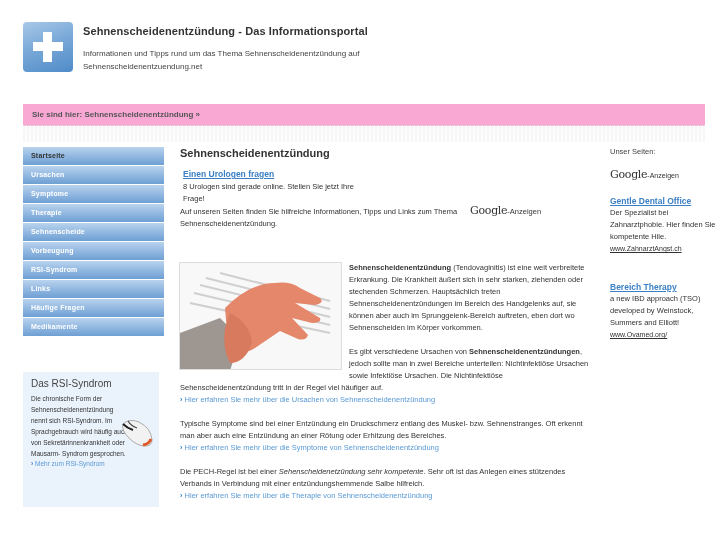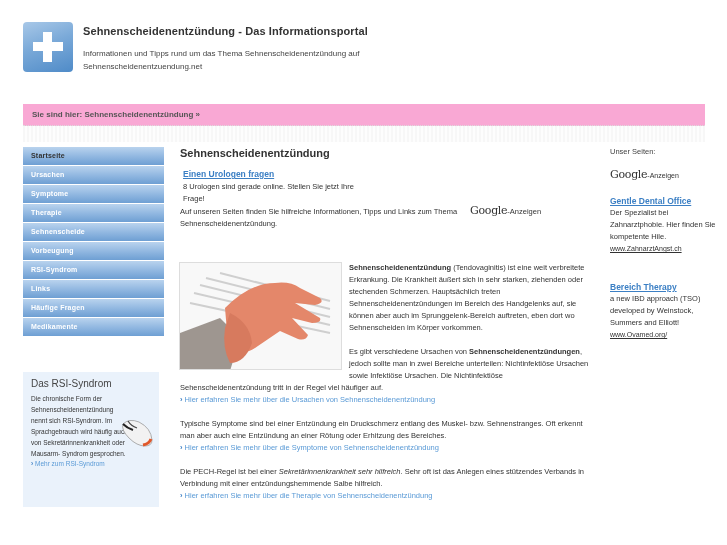--- a/index.html
+++ b/index.html
@@ -131,21 +131,21 @@
         <path d="M0 70 L40 55 L60 75 L50 108 L0 108 Z" fill="#9e9690"></path>
         <path d="M45 45 Q70 20 95 20 Q110 18 120 25 L140 35 Q145 40 135 42 L115 40 L140 55 Q142 60 132 60 L112 55 L128 72 Q126 78 118 76 L100 68 L75 85 Q60 95 48 80 Z" fill="#e4876a"></path>
         <path d="M50 50 Q70 60 72 80 Q65 100 50 100 Q42 85 45 65 Z" fill="#d77a5e"></path>
       </svg>
     </div>
     <p><b>Sehnenscheidenentzündung</b><span> (Tendovaginitis) ist eine weit verbreitete Erkrankung. Die Krankheit äußert sich in sehr starken, ziehenden oder stechenden Schmerzen. Hauptsächlich treten Sehnenscheidenentzündungen im Bereich des Handgelenks auf, sie können aber auch im Sprunggelenk-Bereich auftreten, eben dort wo Sehnenscheiden im Körper vorkommen.</span></p>
     <p><span>Es gibt verschiedene Ursachen von </span><b>Sehnenscheidenentzündungen</b><span>, jedoch sollte man in zwei Bereiche unterteilen: Nichtinfektiöse Ursachen sowie Infektiöse Ursachen. Die Nichtinfektiöse Sehenscheidenentzündung tritt in der Regel viel häufiger auf.</span></p>
     <a class="more-link"><span class="arrow">›</span> <span>Hier erfahren Sie mehr über die Ursachen von Sehnenscheidenentzündung</span></a>
     <p>Typische Symptome sind bei einer Entzündung ein Druckschmerz entlang des Muskel- bzw. Sehnenstranges. Oft erkennt man aber auch eine Entzündung an einer Rötung oder Erhitzung des Bereiches.</p>
     <a class="more-link"><span class="arrow">›</span> <span>Hier erfahren Sie mehr über die Symptome von Sehnenscheidenentzündung</span></a>
-    <p><span>Die PECH-Regel ist bei einer </span><i>Sekretärinnenkrankheit sehr hilfreich</i><span>. Sehr oft ist das Anlegen eines stützendes Verbands in Verbindung mit einer entzündungshemmende Salbe hilfreich.</span></p>
+    <p><span>Die PECH-Regel ist bei einer </span><i>Sehenscheidenetzündung sehr kompetente</i><span>. Sehr oft ist das Anlegen eines stützendes Verbands in Verbindung mit einer entzündungshemmende Salbe hilfreich.</span></p>
     <a class="more-link"><span class="arrow">›</span> <span>Hier erfahren Sie mehr über die Therapie von Sehnenscheidenentzündung</span></a>
   </div>
 </div>
 
 <div class="right">
   <div class="partner-label">Unser Seiten:</div>
   <div class="google-right">
     <span class="google-word">Google</span><span>-Anzeigen</span>
   </div>
   <div class="rad">

